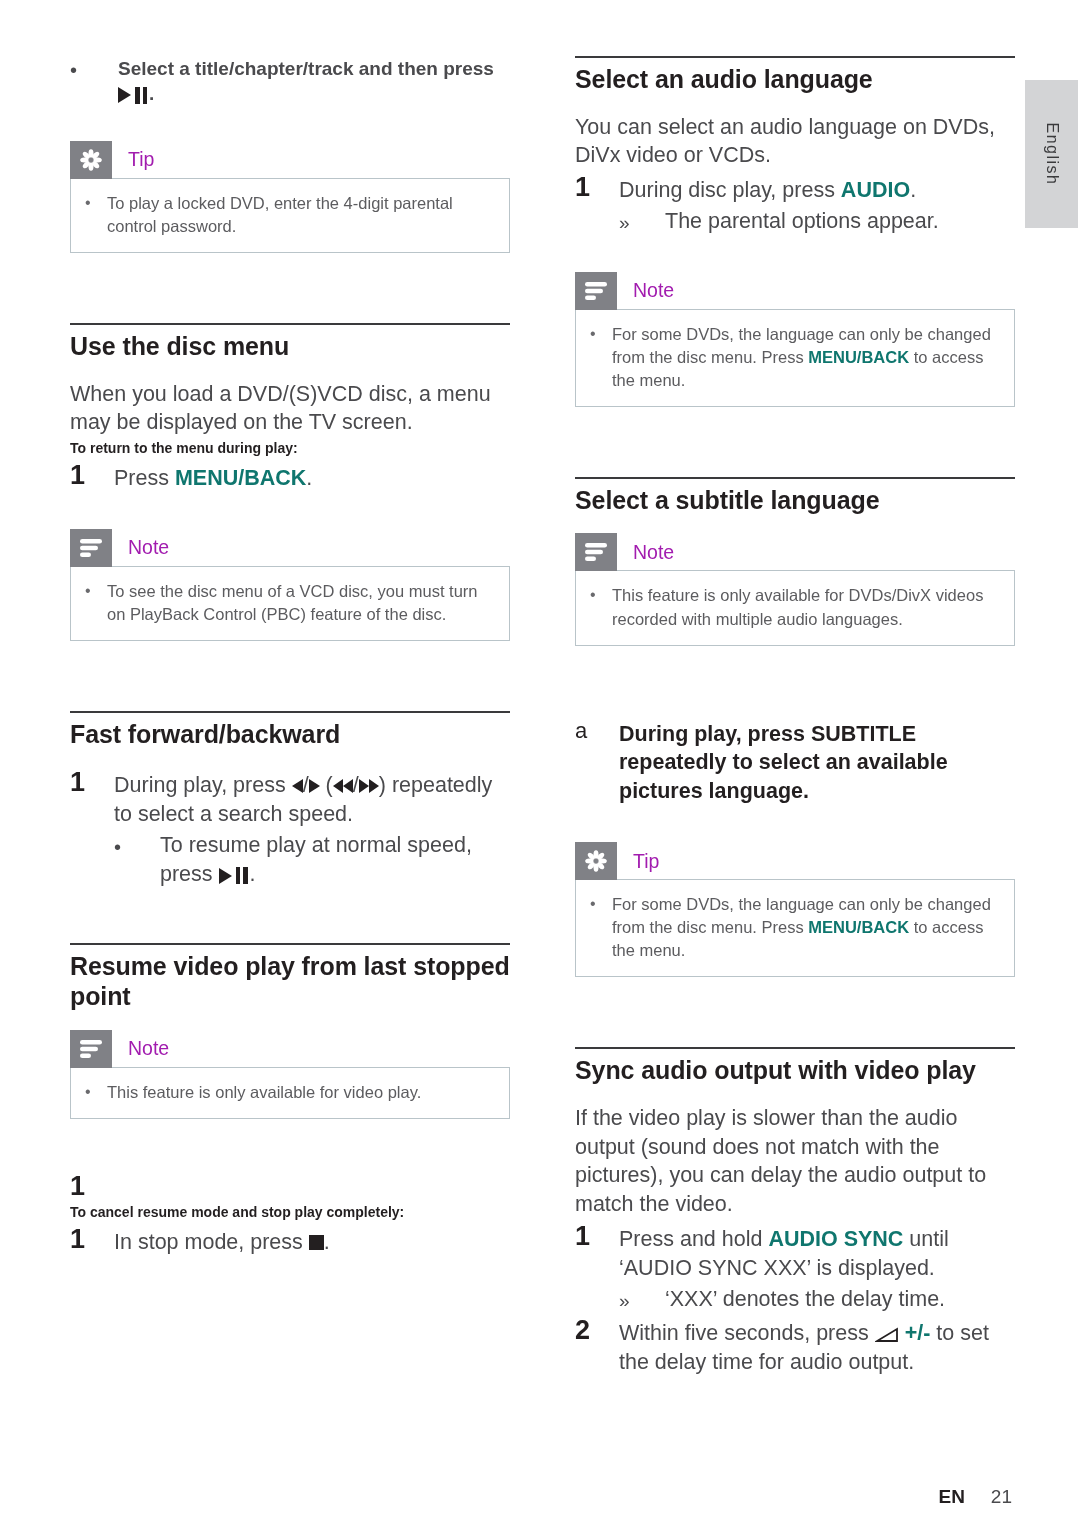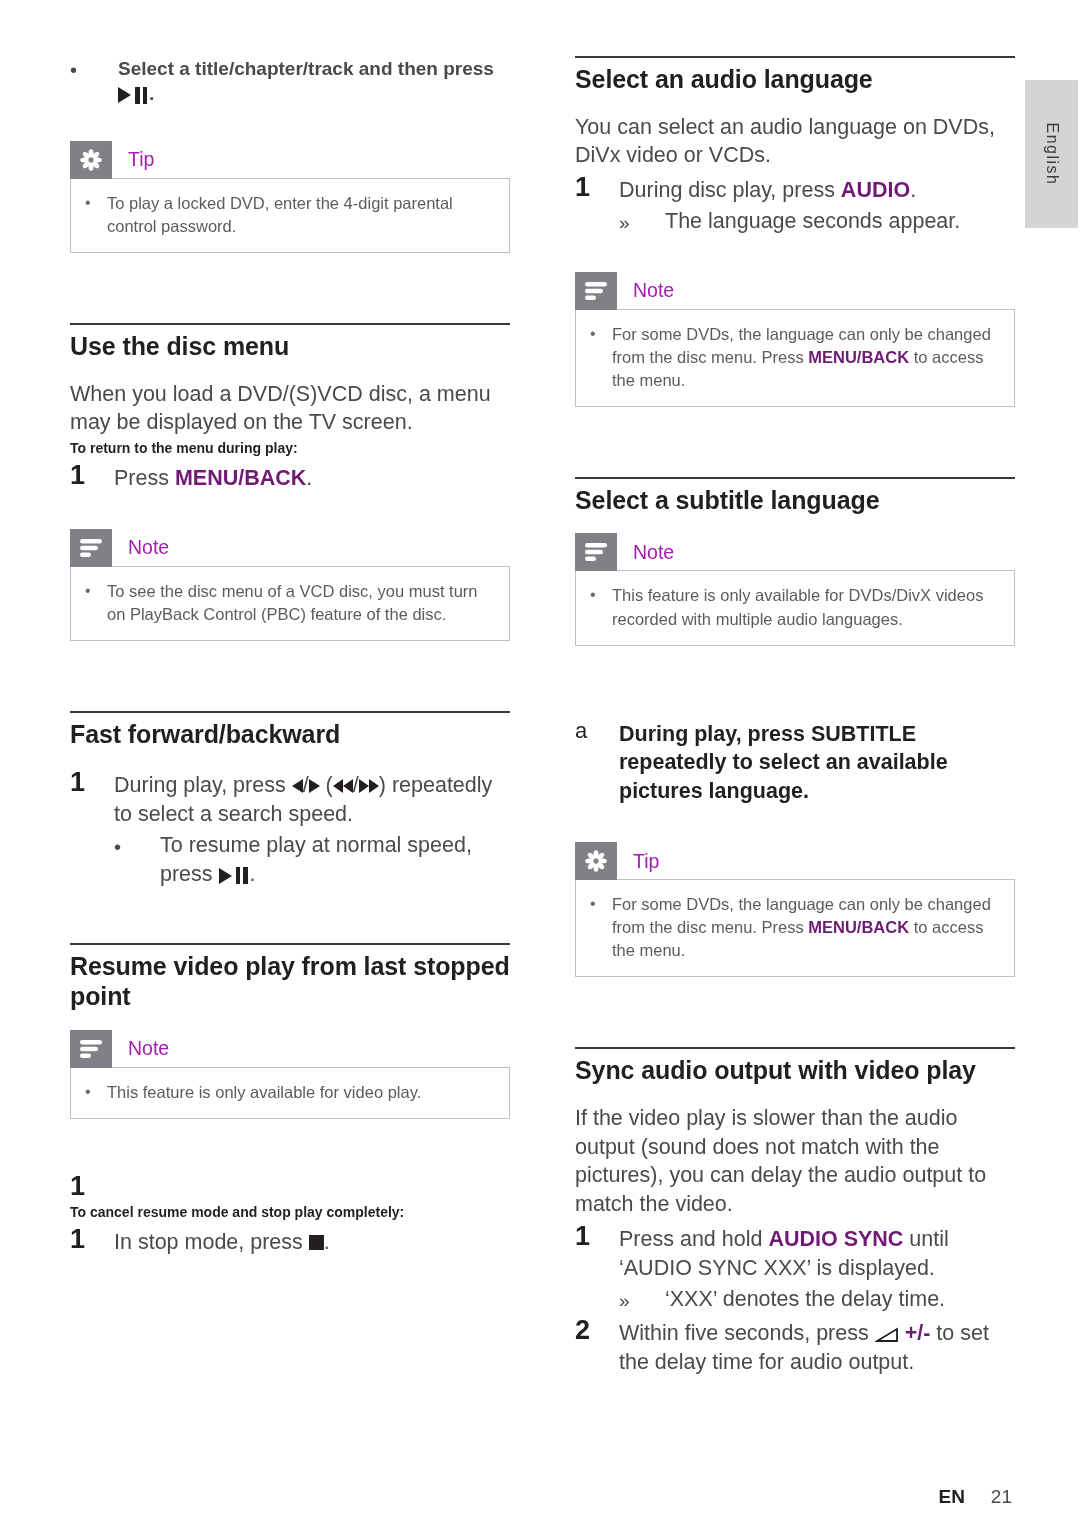--- a/index.html
+++ b/index.html
@@ -150,21 +150,21 @@
     padding-top: 5px;
   }
   .arrowitem .txt {
     flex: 1 1 auto;
     font-size: 21.5px;
     line-height: 1.34;
     color: #4a4a4d;
     font-weight: 300;
   }
 
-  strong, b { color: #701a75; font-weight: bold; }
+  strong, b { color: #0f766e; font-weight: bold; }
 
   
   .callout { margin: 0; }
   .callout-head {
     display: flex;
     align-items: stretch;
     height: 38px;
     width: 100%;
   }
   .callout-icon {
@@ -427,21 +427,21 @@
     <h2 class="section-title">Select an audio language</h2>
     <p class="body-text">You can select an audio language on DVDs, DiVx video or VCDs.</p>
 
     <div class="step">
       <div class="num">1</div>
       <div class="txt"><span>During disc play, press </span><b>AUDIO</b><span>.</span></div>
     </div>
 
     <div class="arrowitem">
       <div class="arw">»</div>
-      <div class="txt">The language seconds appear.</div>
+      <div class="txt">The parental options appear.</div>
     </div>
 
     <div class="gap-md"></div>
 
     <div class="callout">
       <div class="callout-head">
         <div class="callout-icon">
           <svg width="26" height="22" viewBox="0 0 26 22" aria-hidden="true">
             <rect x="2" y="2" width="22" height="4.6" rx="2.3" fill="#ffffff"></rect>
             <rect x="2" y="8.7" width="18" height="4.6" rx="2.3" fill="#ffffff"></rect>

